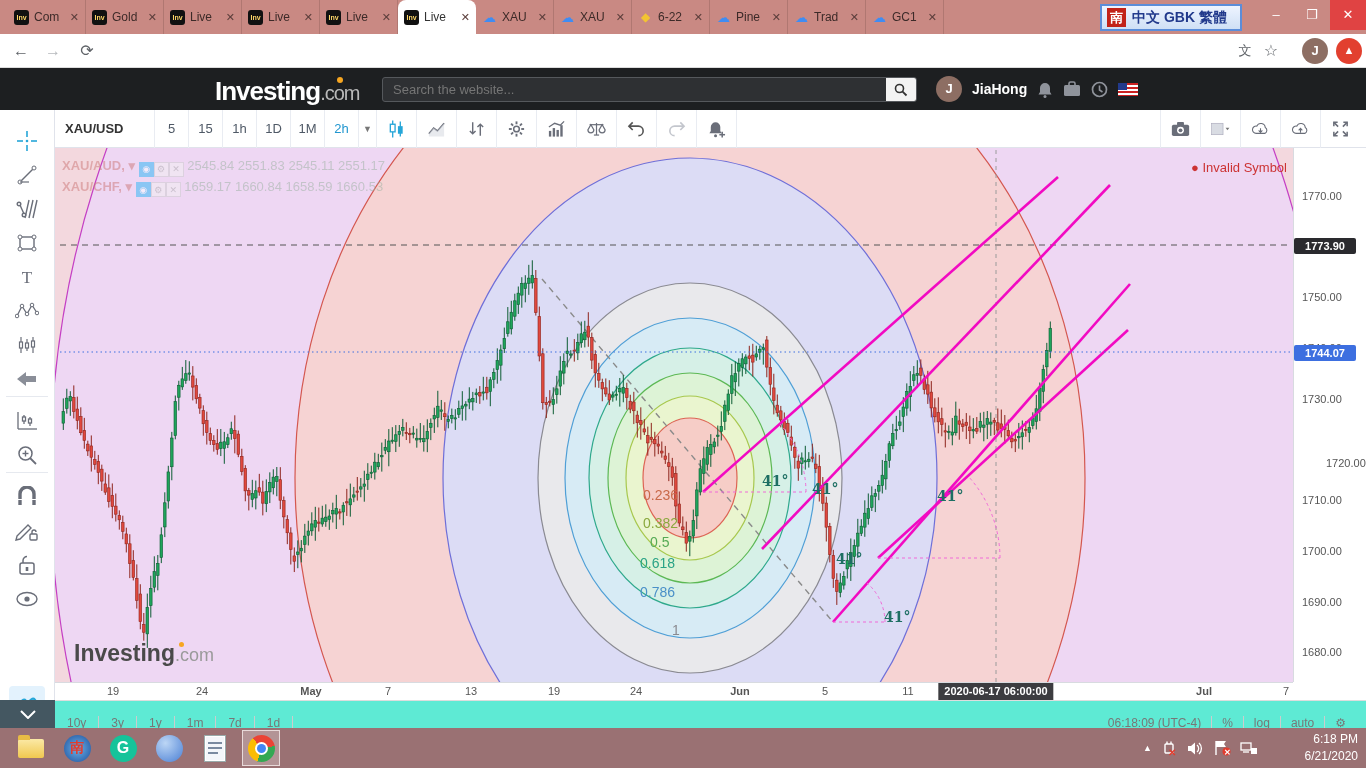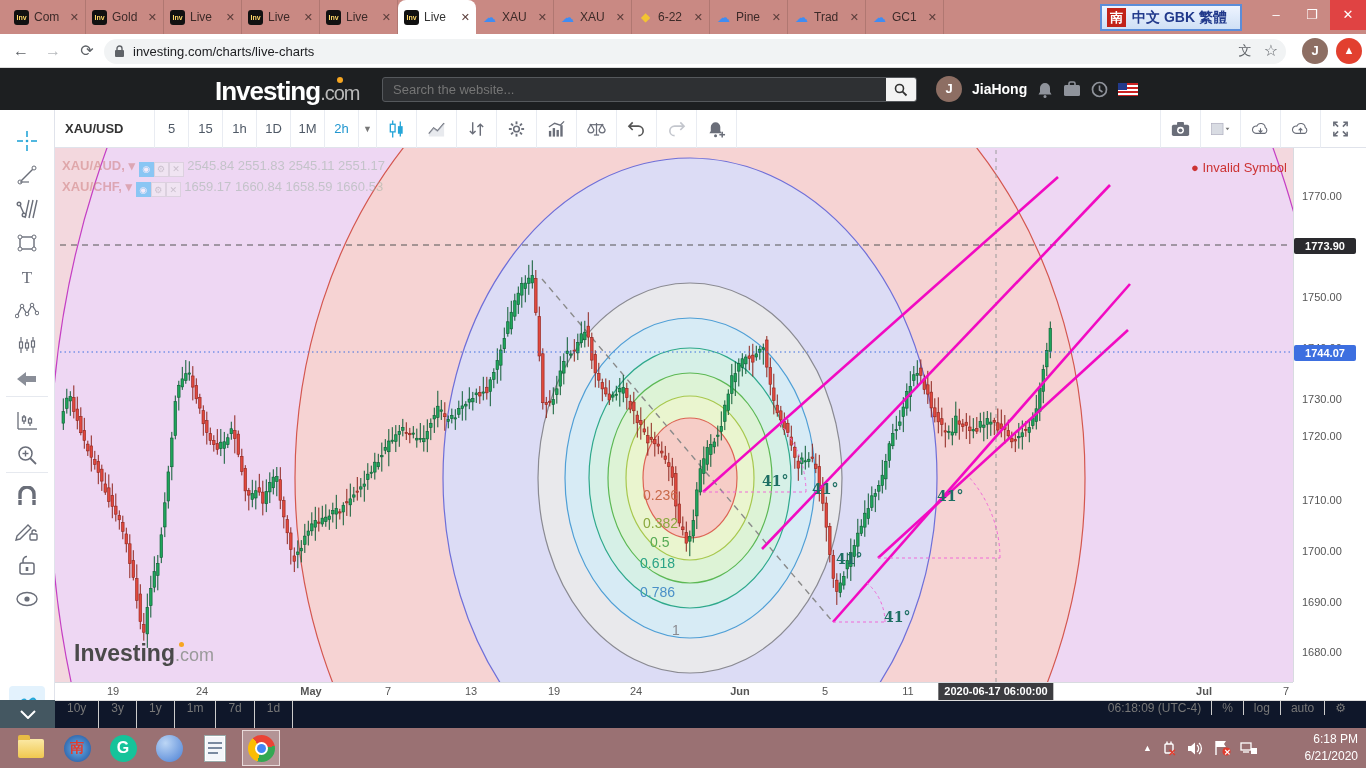--- a/index.html
+++ b/index.html
@@ -83,21 +83,21 @@
 
   
   #priceaxis{left:1293px;top:148px;width:73px;height:534px;background:#fff;border-left:1px solid #d8dbe0}
   .ptick{position:absolute;left:8px;font-size:11px;color:#555}
   .pbadge{position:absolute;left:0px;width:62px;font-size:11px;font-weight:bold;color:#fff;text-align:center;padding:2px 0;border-radius:2px}
   #timeaxis{left:55px;top:682px;width:1238px;height:18px;background:#fff;border-top:1px solid #d8dbe0}
   .ttick{position:absolute;top:2px;font-size:11px;color:#555;transform:translateX(-50%)}
   #tbadge{position:absolute;top:0;height:18px;background:#3c3c40;color:#fff;font-size:11px;font-weight:bold;padding:2px 6px;transform:translateX(-50%)}
 
   
-  #bottombar{left:55px;top:700px;width:1311px;height:44px;background:#0f172a;border-top:1px solid #ddd;display:flex;font-size:12px;color:#777}
+  #bottombar{left:55px;top:700px;width:1311px;height:44px;background:#5eead4;border-top:1px solid #ddd;display:flex;align-items:center;font-size:12px;color:#777}
   .rngbtn{padding:0 12px;border-right:1px solid #ccc;cursor:pointer}
   #bb-right{position:absolute;right:10px;display:flex;align-items:center}
   #bb-right span{padding:0 10px;border-left:1px solid #ccc}
   #bb-right span:first-child{border-left:none}
 
   
   #taskbar{left:0;top:728px;width:1366px;height:40px;background:#9a7173}
   .tbapp{position:absolute;top:2px;width:38px;height:36px;display:flex;align-items:center;justify-content:center}
   .tbapp.active{background:rgba(255,255,255,.25);border:1px solid #e8dada}
   #tray{position:absolute;right:108px;top:0;height:40px;display:flex;align-items:center;gap:9px;color:#fff}
@@ -178,27 +178,20 @@
       </div>
       <div class="wctl" style="left: 1258px;">–</div>
       <div class="wctl" style="left: 1294px;">❐</div>
       <div class="wctl" id="win-close" style="left: 1330px;">✕</div>
     </div>
 
   <div id="addrbar" class="abs">
     <div class="navic" style="left:8px">←</div>
     <div class="navic" style="left:40px;color:#b6b9bd">→</div>
     <div class="navic" style="left:74px">⟳</div>
-    <div id="omni" class="abs">
-      <svg width="11" height="13" viewBox="0 0 11 13">
-          <rect x="1" y="5" width="9" height="7" rx="1" fill="#5f6368"></rect>
-          <path d="M3 5 V3.5 A2.5 2.5 0 0 1 8 3.5 V5" fill="none" stroke="#5f6368" stroke-width="1.4"></path>
-        </svg>
-      <span class="url">investing.com/charts/live-charts</span>
-    </div>
     <div id="ime-cand" class="abs">
       <span class="sq">南</span>
       <span class="ctext">拼音 Pinyin</span>
       <span id="ime-tools">
           <span class="imebtn">☑</span>
           <span class="imebtn">繁</span>
           <span class="imebtn">⌨</span>
           <span class="imebtn">▤</span>
           <span class="imebtn">B5</span>
         </span>
@@ -1132,21 +1125,21 @@
   <div id="invalidsym" class="abs">● <span>Invalid Symbol</span></div>
   <div id="watermark" class="abs">
     <span>Investing</span><span class="dotcom">.com</span><span class="tittle"></span>
   </div>
 
   <div id="priceaxis" class="abs">
       <div class="ptick" style="top: 42px;">1770.00</div>
       <div class="ptick" style="top: 143.4px;">1750.00</div>
       <div class="ptick" style="top: 194.1px;">1740.00</div>
       <div class="ptick" style="top: 244.8px;">1730.00</div>
-      <div class="ptick" style="top: 282px;">1720.00</div>
+      <div class="ptick" style="top: 309px; margin-left: 24px;">1720.00</div>
       <div class="ptick" style="top: 346.2px;">1710.00</div>
       <div class="ptick" style="top: 396.9px;">1700.00</div>
       <div class="ptick" style="top: 447.6px;">1690.00</div>
       <div class="ptick" style="top: 498.3px;">1680.00</div>
       <div class="pbadge" style="top: 90px; background: rgb(42, 42, 46);">1773.90</div>
       <div class="pbadge" style="top: 197px; background: rgb(61, 111, 224);">1744.07</div>
     </div>
   <div id="timeaxis" class="abs">
       <div class="ttick" style="left: 58px;">19</div>
       <div class="ttick" style="left: 147px;">24</div>

